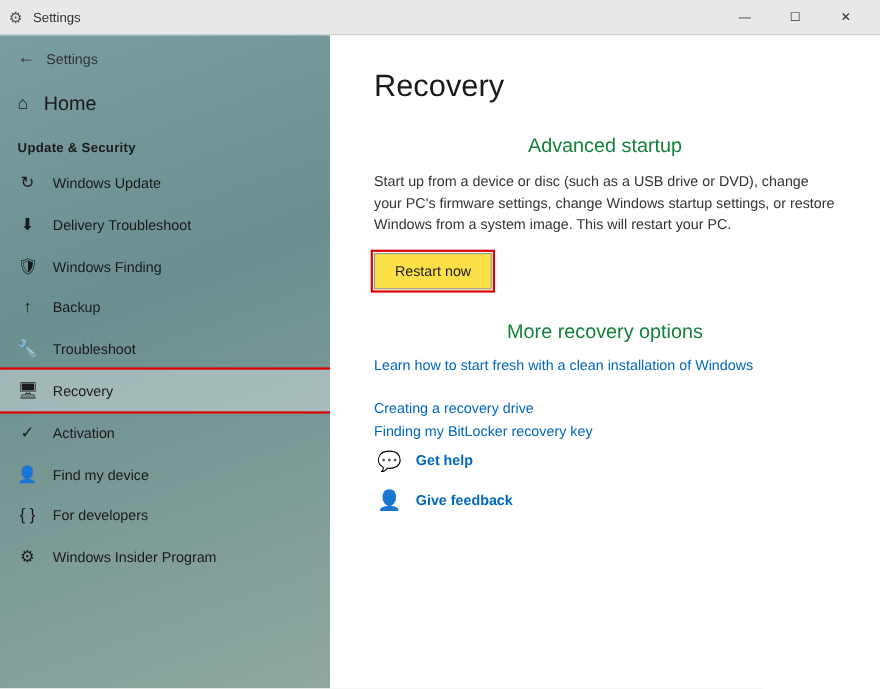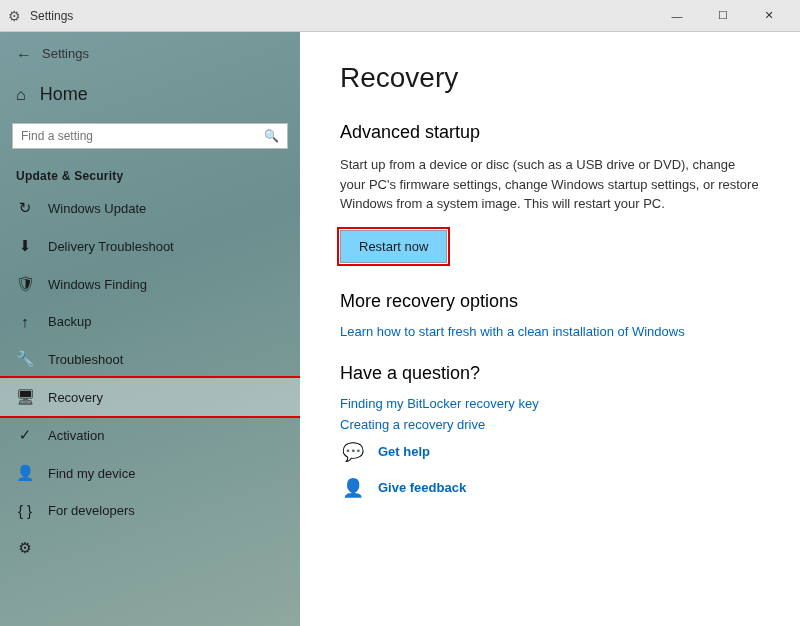--- a/index.html
+++ b/index.html
@@ -165,36 +165,37 @@
     .page-title {
       font-size: 28px;
       font-weight: 300;
       color: #1a1a1a;
       margin-bottom: 28px;
     }
 
     .section-title {
       font-size: 18px;
       font-weight: 400;
-      color: #000000;
+      color: #15803d;
       margin-bottom: 12px;
+      text-align: center;
     }
 
     .section-desc {
       font-size: 13px;
       color: #333;
       line-height: 1.5;
       margin-bottom: 16px;
     }
 
     .btn-restart {
       display: inline-block;
       padding: 8px 18px;
       border: 1px solid #999;
-      background: #7dd3fc;
+      background: #fde047;
       font-size: 13px;
       color: #1a1a1a;
       cursor: pointer;
       margin-bottom: 28px;
       outline: 2px solid #d00;
       outline-offset: 1px;
     }
 
     .link-text {
       font-size: 13px;
@@ -249,24 +250,20 @@
     <div class="sidebar-back">
       <span class="back-arrow">←</span>
       <span class="sidebar-app-name">Settings</span>
     </div>
 
     <div class="sidebar-home">
       <span class="home-icon">⌂</span>
       <span class="home-label">Home</span>
     </div>
 
-    <div class="search-box">
-      <input class="search-input" type="text" placeholder="Find a setting" style="">
-      <span class="search-icon-btn">🔍</span>
-    </div>
 
     <div class="sidebar-section-title">Update &amp; Security</div>
 
     <div class="sidebar-item">
       <span class="sidebar-item-icon">↻</span>
       <span class="sidebar-item-label">Windows Update</span>
     </div>
     <div class="sidebar-item">
       <span class="sidebar-item-icon">⬇</span>
       <span class="sidebar-item-label">Delivery Troubleshoot</span>
@@ -294,37 +291,37 @@
     <div class="sidebar-item">
       <span class="sidebar-item-icon">👤</span>
       <span class="sidebar-item-label">Find my device</span>
     </div>
     <div class="sidebar-item">
       <span class="sidebar-item-icon">{ }</span>
       <span class="sidebar-item-label">For developers</span>
     </div>
     <div class="sidebar-item">
       <span class="sidebar-item-icon">⚙</span>
+      <span class="sidebar-item-label">Windows Insider Program</span>
     </div>
   </div>
 
   <div class="content">
     <h1 class="page-title">Recovery</h1>
 
     <h2 class="section-title">Advanced startup</h2>
     <p class="section-desc">Start up from a device or disc (such as a USB drive or DVD), change your PC's firmware settings, change Windows startup settings, or restore Windows from a system image. This will restart your PC.</p>
     <button class="btn-restart">Restart now</button>
 
     <h2 class="section-title">More recovery options</h2>
     <a class="link-text">Learn how to start fresh with a clean installation of Windows</a>
 
     <div class="help-section">
-      <h2 class="section-title">Have a question?</h2>
+      <a class="link-text">Creating a recovery drive</a>
       <a class="link-text">Finding my BitLocker recovery key</a>
-      <a class="link-text">Creating a recovery drive</a>
 
       <div class="help-item">
         <div class="help-item-icon">💬</div>
         <span class="help-item-label">Get help</span>
       </div>
       <div class="help-item">
         <div class="help-item-icon">👤</div>
         <span class="help-item-label">Give feedback</span>
       </div>
     </div>

